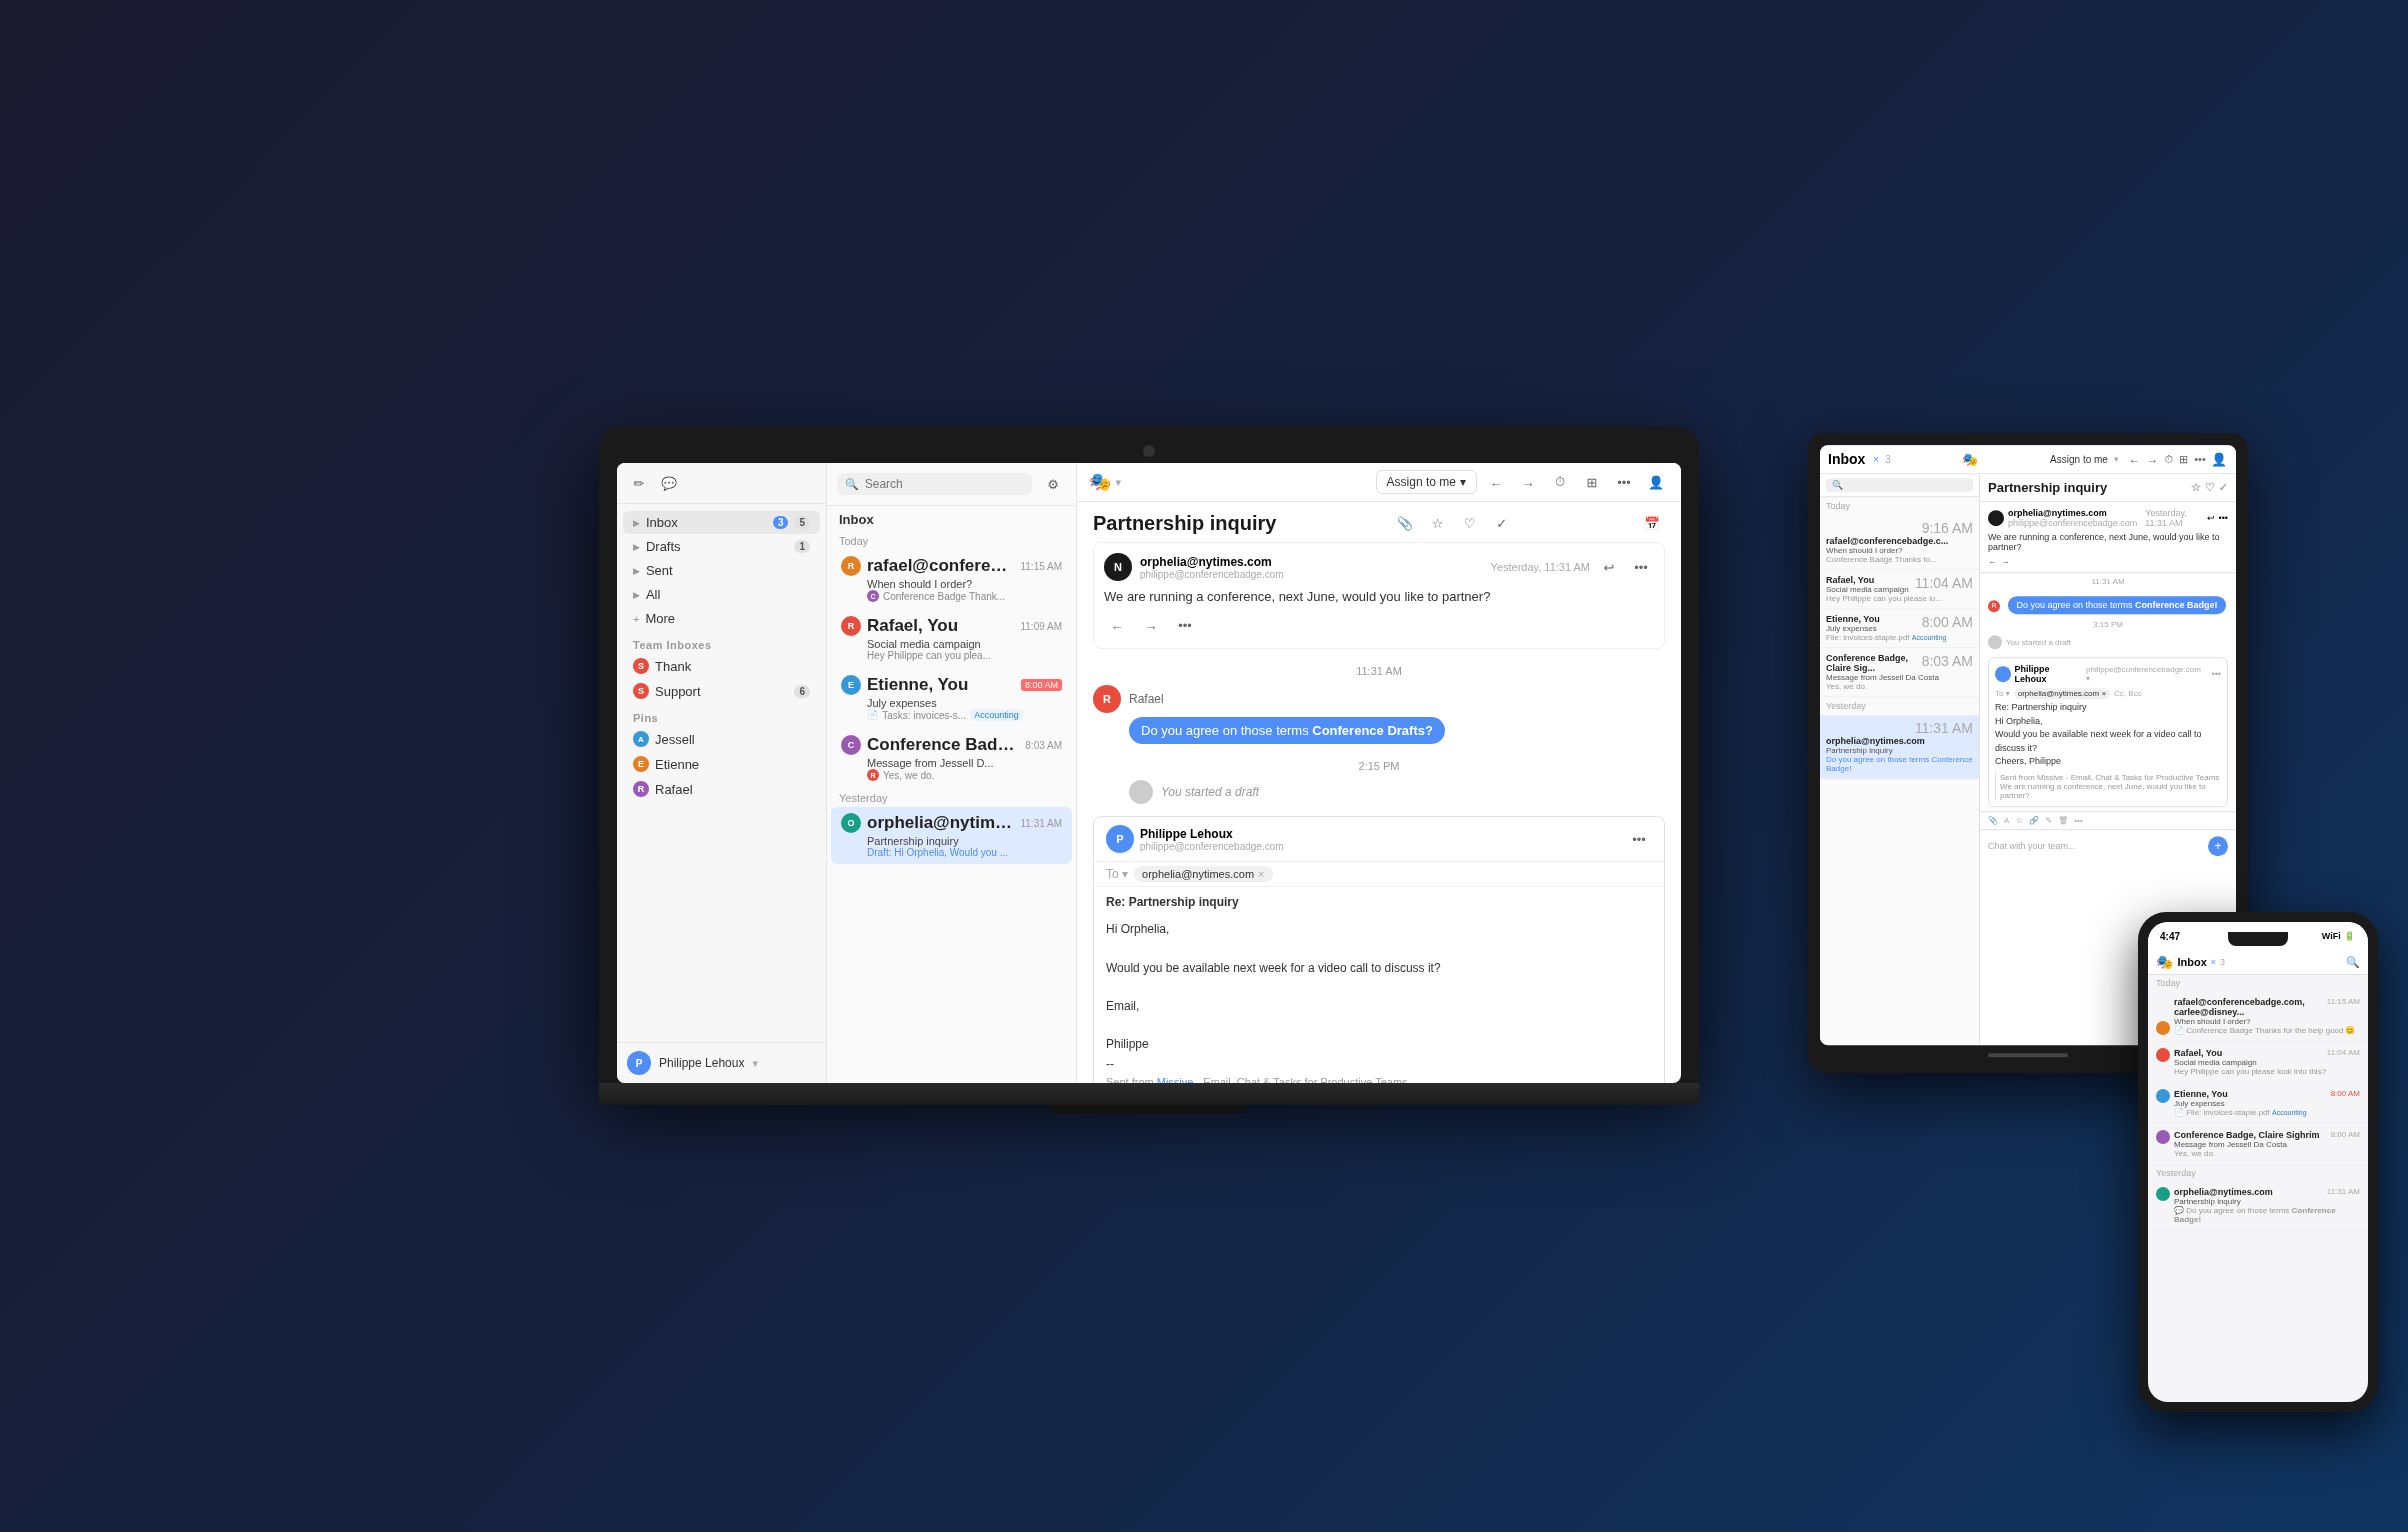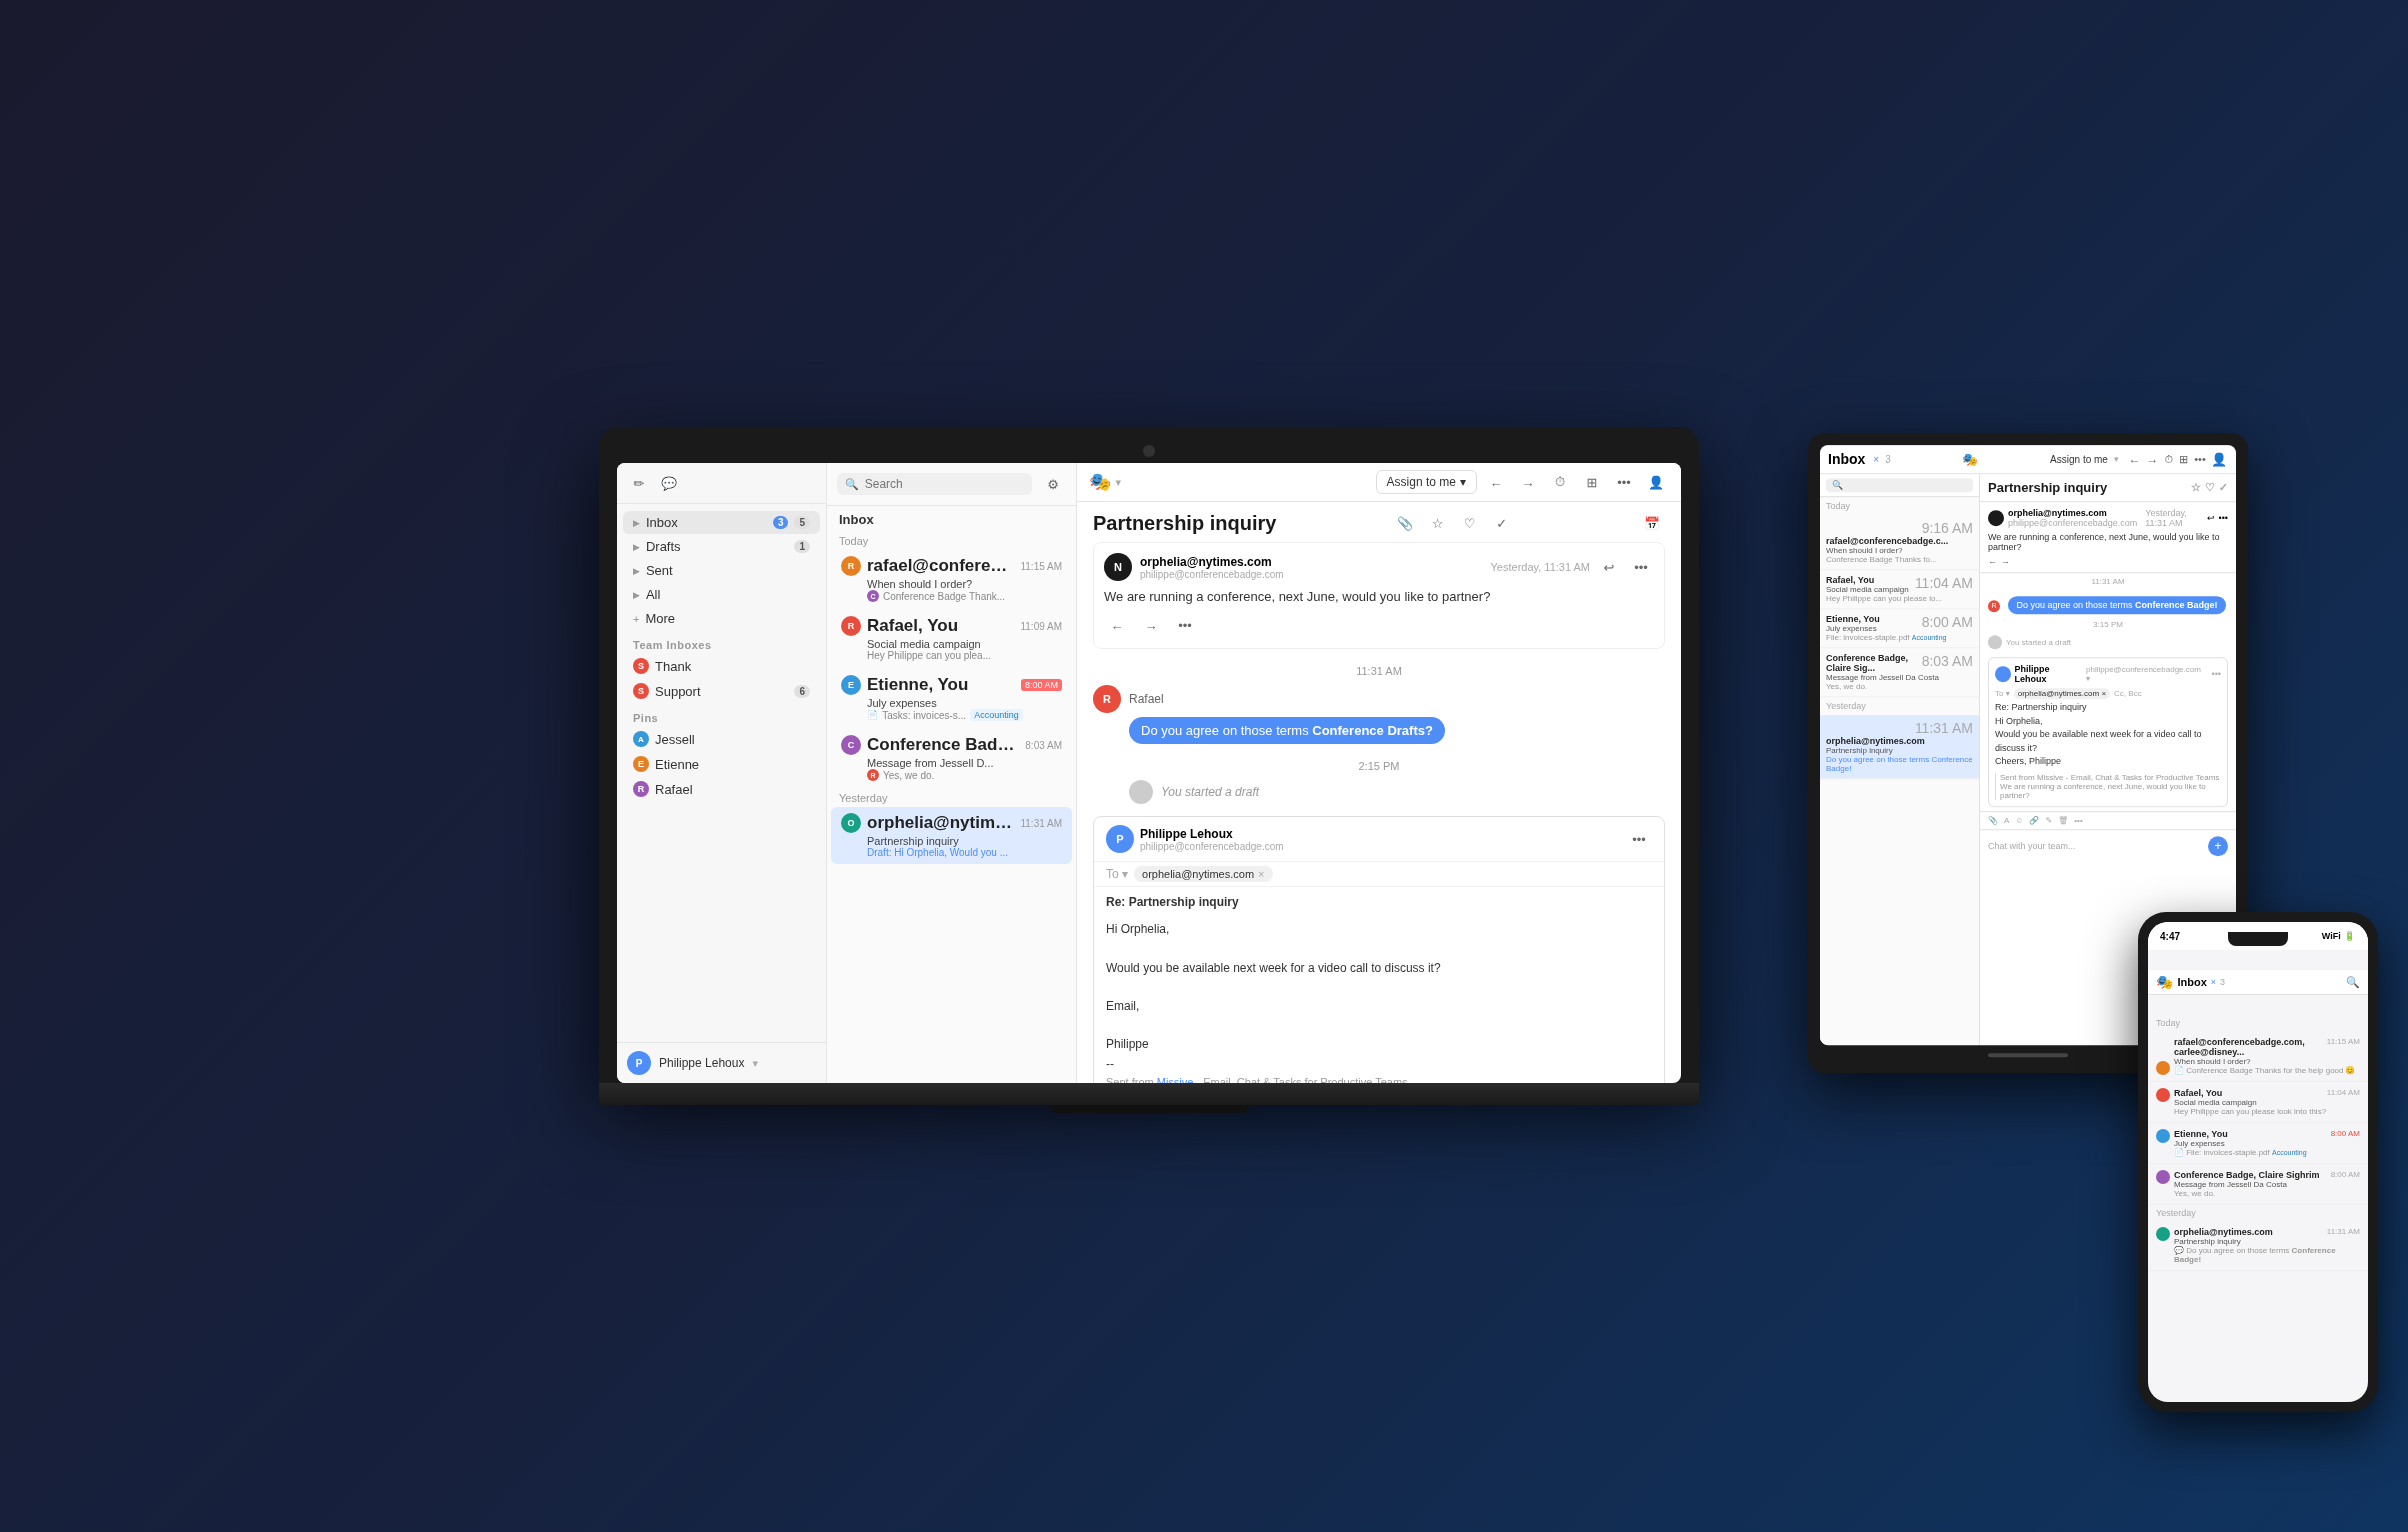--- a/index.html
+++ b/index.html
@@ -468,21 +468,20 @@
       padding: 10px;
       box-shadow: 0 20px 50px rgba(0,0,0,0.7);
     }
     .phone-screen {
       background: #f5f5f7;
       border-radius: 20px;
       overflow: hidden;
       height: 480px;
       display: flex;
       flex-direction: column;
-      gap: 20px;
     }
     .phone-notch {
       width: 60px;
       height: 14px;
       background: #1a1a1a;
       border-radius: 0 0 8px 8px;
       margin: 0 auto;
       position: absolute;
       left: 50%;
       transform: translateX(-50%);

